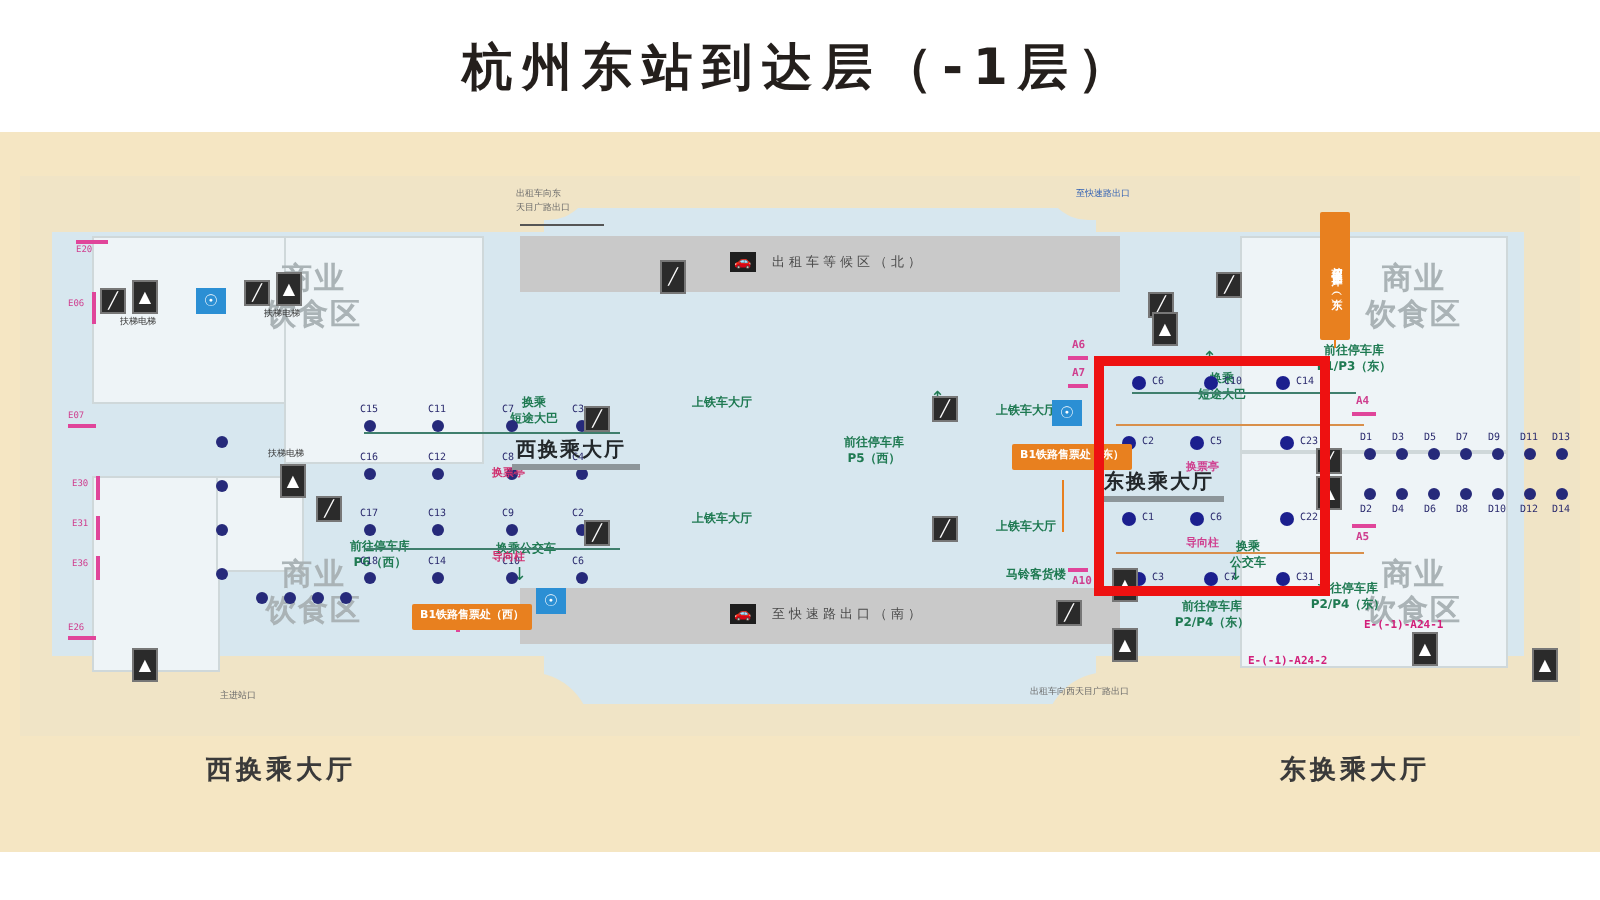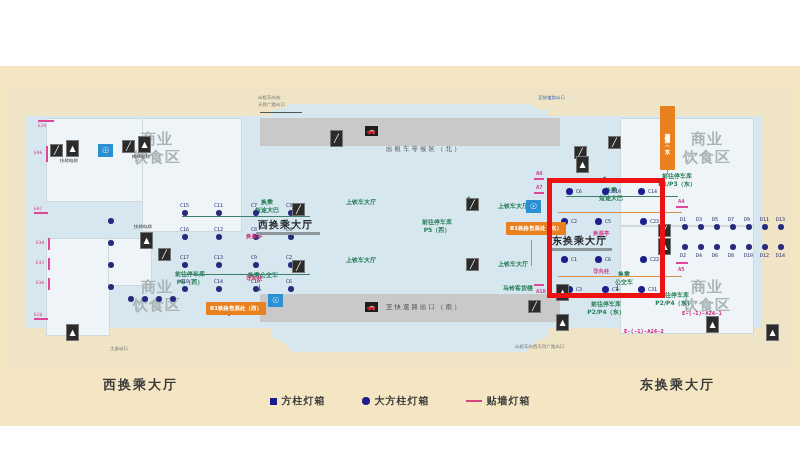--- a/index.html
+++ b/index.html
@@ -199,20 +199,23 @@
 
   .white-foot{
     position:absolute;left:0;top:426px;width:800px;height:24px;background:#fff;
   }
 </style>
 </head>
 <body>
 
 <div id="page">
 
+  <div class="title-bar">
+    <div class="title-text">杭州东站到达层（-1层）</div>
+  </div>
 
   <div class="beige"></div>
 
   <div class="map">
 
     <div class="concourse concourse-left"></div>
     <div class="concourse concourse-mid"></div>
     <div class="concourse concourse-right"></div>
 
     <div class="road road-top"></div>
@@ -234,21 +237,21 @@
     <div class="room" style="left:610px;top:30px;width:132px;height:106px;"></div>
     <div class="room" style="left:610px;top:138px;width:132px;height:106px;"></div>
 
     <div class="area-label" style="left:112px;top:42px;width:70px;">商业<br>饮食区</div>
     <div class="area-label" style="left:112px;top:190px;width:70px;">商业<br>饮食区</div>
     <div class="area-label" style="left:662px;top:42px;width:70px;">商业<br>饮食区</div>
     <div class="area-label" style="left:662px;top:190px;width:70px;">商业<br>饮食区</div>
 
 
     <div class="taxi-icon" style="left:355px;top:38px;">🚗</div>
-    <div class="taxi-label" style="left:376px;top:57px;">出租车等候区（北）</div>
+    <div class="taxi-label" style="left:376px;top:39px;">出租车等候区（北）</div>
     <div class="taxi-icon" style="left:355px;top:214px;">🚗</div>
     <div class="taxi-label" style="left:376px;top:215px;">至快速路出口（南）</div>
 
     <div class="tiny-grey" style="left:248px;top:7px;">出租车向东</div>
     <div class="tiny-grey" style="left:248px;top:14px;">天目广路出口</div>
     <div class="line" style="left:250px;top:24px;width:42px;height:1px;background:#555;"></div>
     <div class="tiny-grey" style="left:528px;top:7px;color:#2f5fb3;">至快速路出口</div>
     <div class="tiny-grey" style="left:505px;top:256px;">出租车向西天目广路出口</div>
     <div class="tiny-grey" style="left:100px;top:258px;">主进站口</div>
 
@@ -479,30 +482,16 @@
     <div class="etag" style="left:672px;top:222px;">E-(-1)-A24-1</div>
     <div class="etag" style="left:614px;top:240px;">E-(-1)-A24-2</div>
 
     <div class="red-box" style="left:537px;top:90px;width:118px;height:120px;"></div>
 
   </div>
 
   <div class="hall-name" style="left:103px;top:376px;">西换乘大厅</div>
   <div class="hall-name" style="left:640px;top:376px;">东换乘大厅</div>
 
-  <div class="legend">
-    <div class="legend-item">
-      <span class="sw-square"></span>
-      <span class="txt">方柱灯箱</span>
-    </div>
-    <div class="legend-item">
-      <span class="sw-circle"></span>
-      <span class="txt">大方柱灯箱</span>
-    </div>
-    <div class="legend-item">
-      <span class="sw-line"></span>
-      <span class="txt">贴墙灯箱</span>
-    </div>
-  </div>
 
   <div class="white-foot"></div>
 
 </div>
 
 </body></html>

